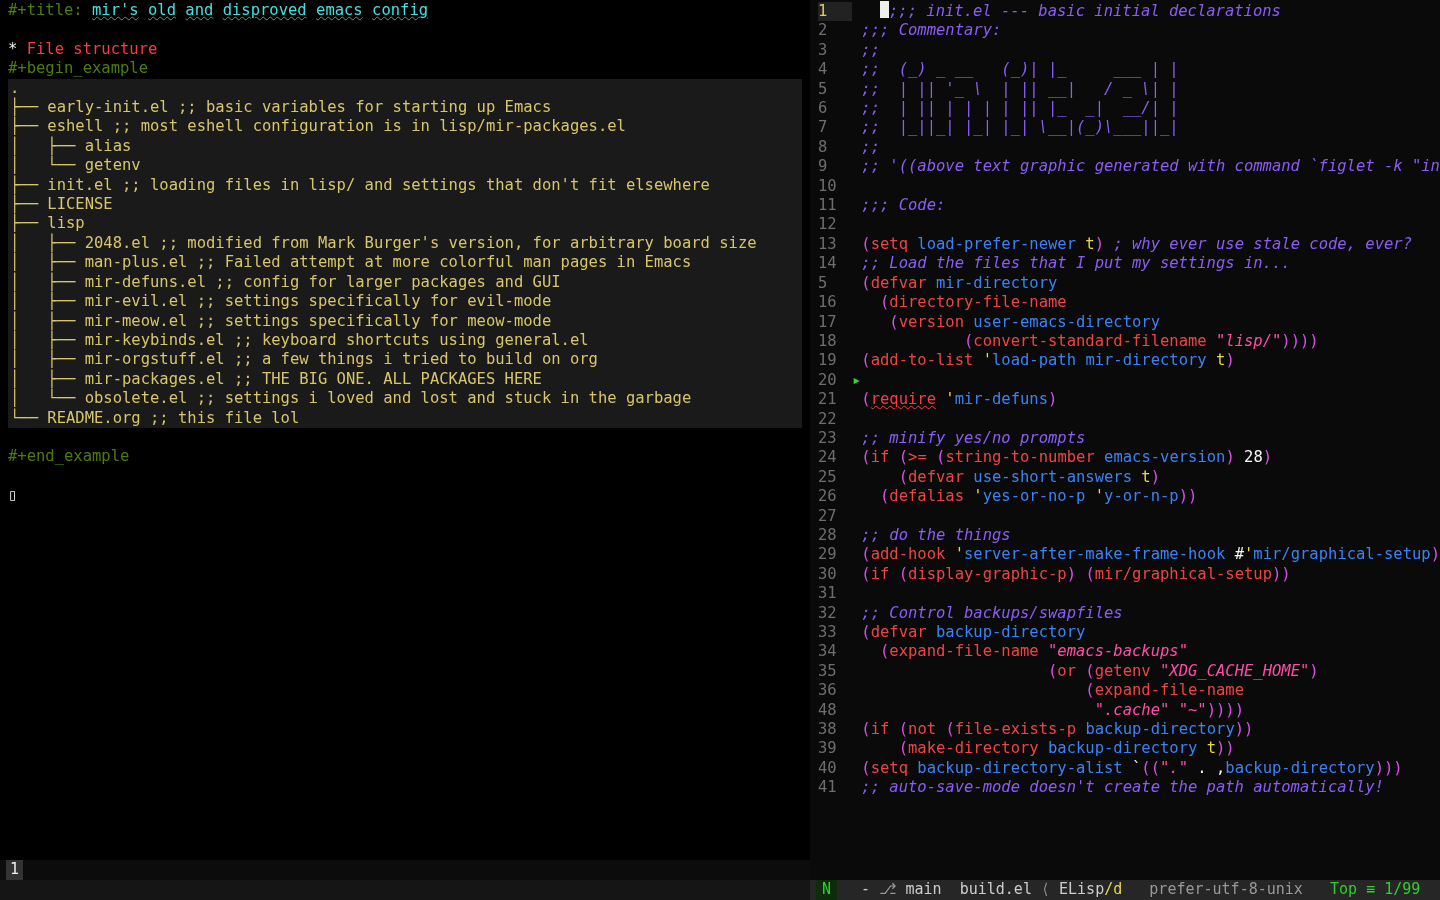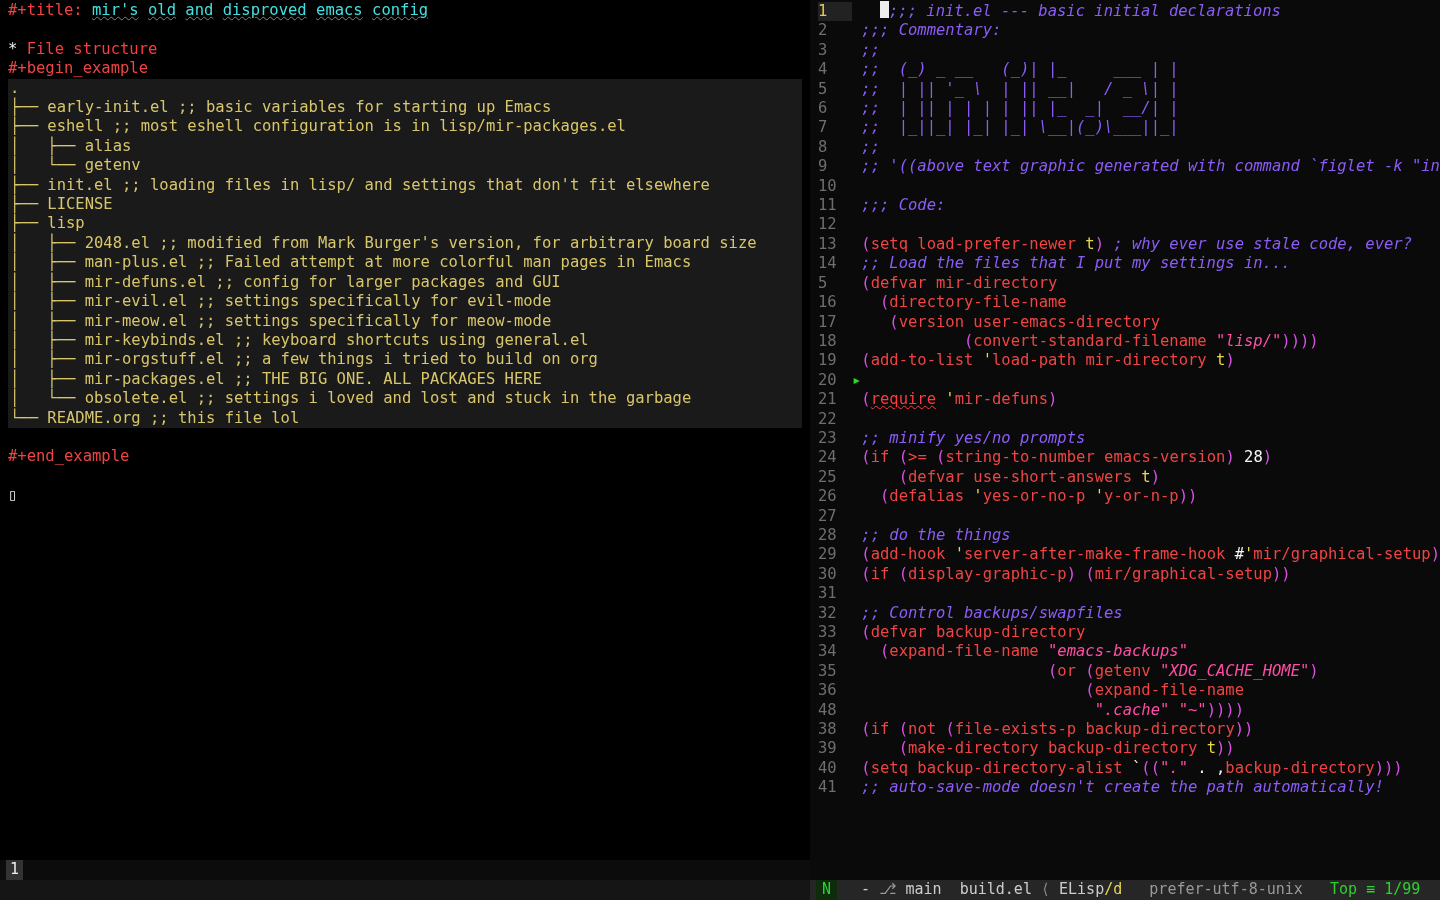--- a/index.html
+++ b/index.html
@@ -6,31 +6,31 @@
     font-family:"DejaVu Sans Mono","Menlo","Consolas",monospace;
     font-size:15.5px;line-height:19.4px;color:#ddd;overflow:hidden}
   .split{display:flex;width:100%;height:100%}
   .pane{position:relative;height:100%;}
   .left{width:810px;background:#000}
   .right{flex:1;background:#0a0a0a}
   .content{padding:1px 8px 0 8px;white-space:pre}        
   .cyn {color:#44e0e0;text-decoration:underline wavy #808080 1px}
   .cy  {color:#44e0e0}
   .hdr {color:#ff3b3b}
-  .cmt {color:#ef4444}
+  .cmt {color:#4d7c0f}
   .txt {color:#d8c66a}
   .exblock{background:#1a1a1a;display:block;padding:0 2px}
   .white{color:#eee}
   .star{color:#eee}
   
   .ln  {color:#6e6e6e}
   .cg  {color:#8b5cf6;font-style:italic}       
   .pr  {color:#d94fe8}                          
   .fn  {color:#ef4444}                          
-  .vn  {color:#ef4444}                          
+  .vn  {color:#3b82f6}                          
   .str {color:#ff4da6;font-style:italic}        
   .num {color:#f5f5f5}
   .yl  {color:#e6d94a}
   .rl  {color:#ff3b3b;text-decoration:underline wavy #ff3b3b 1px}
   .arrow{color:#25e025}
   .curln{background:#222}
   .cursor{display:inline-block;width:9px;height:17px;background:#eee;vertical-align:-2px}
   .modeline{position:absolute;left:0;right:0;bottom:0;height:20px;
     background:#262626;color:#aaa;display:flex;align-items:center;
     font-size:15px;white-space:pre;padding:0 6px}

